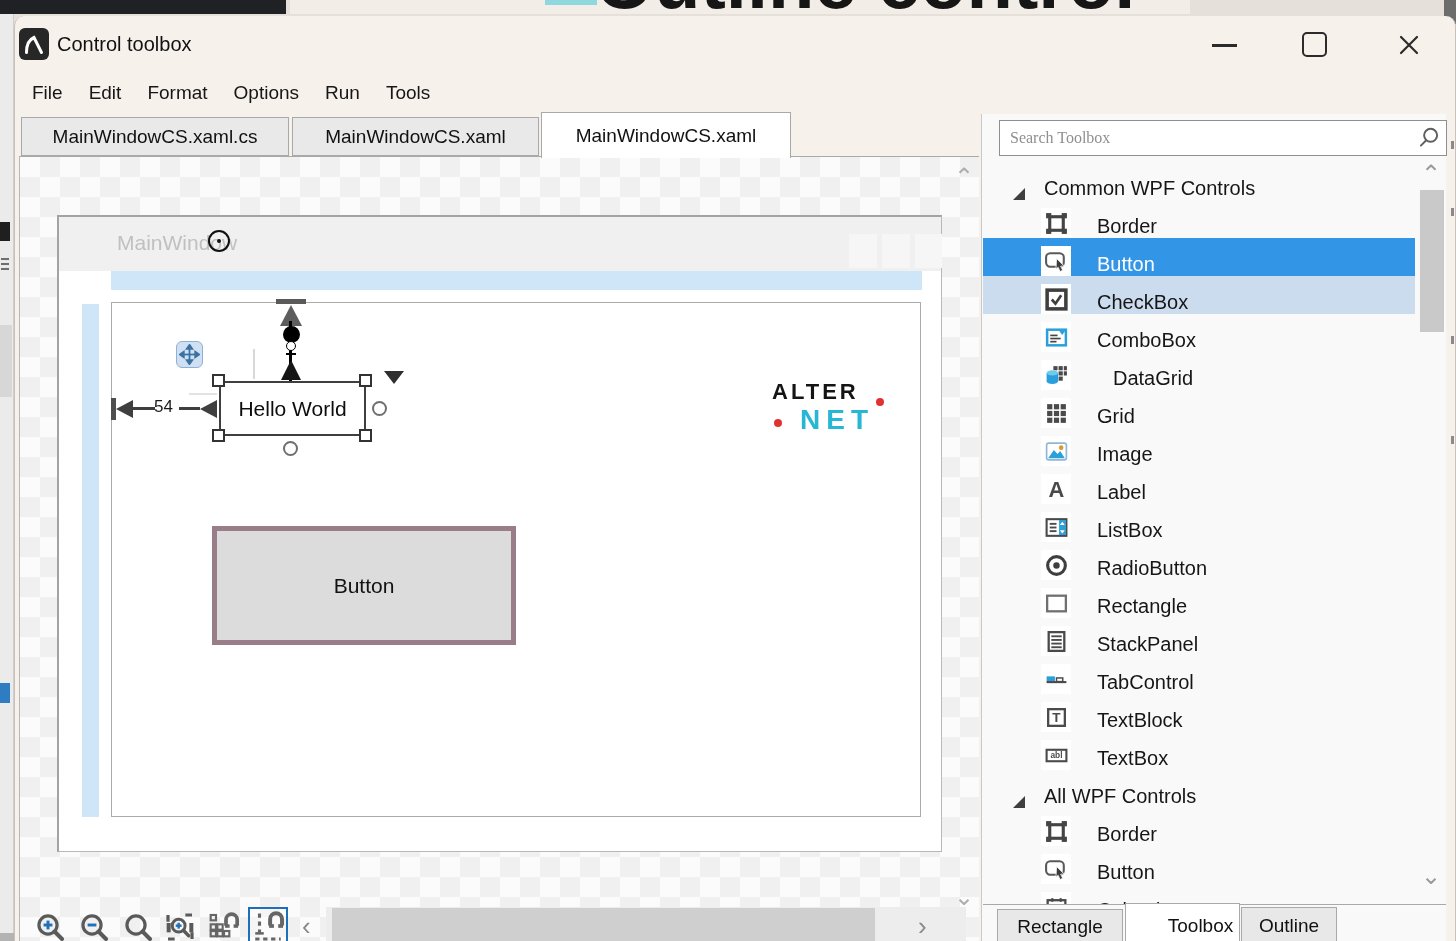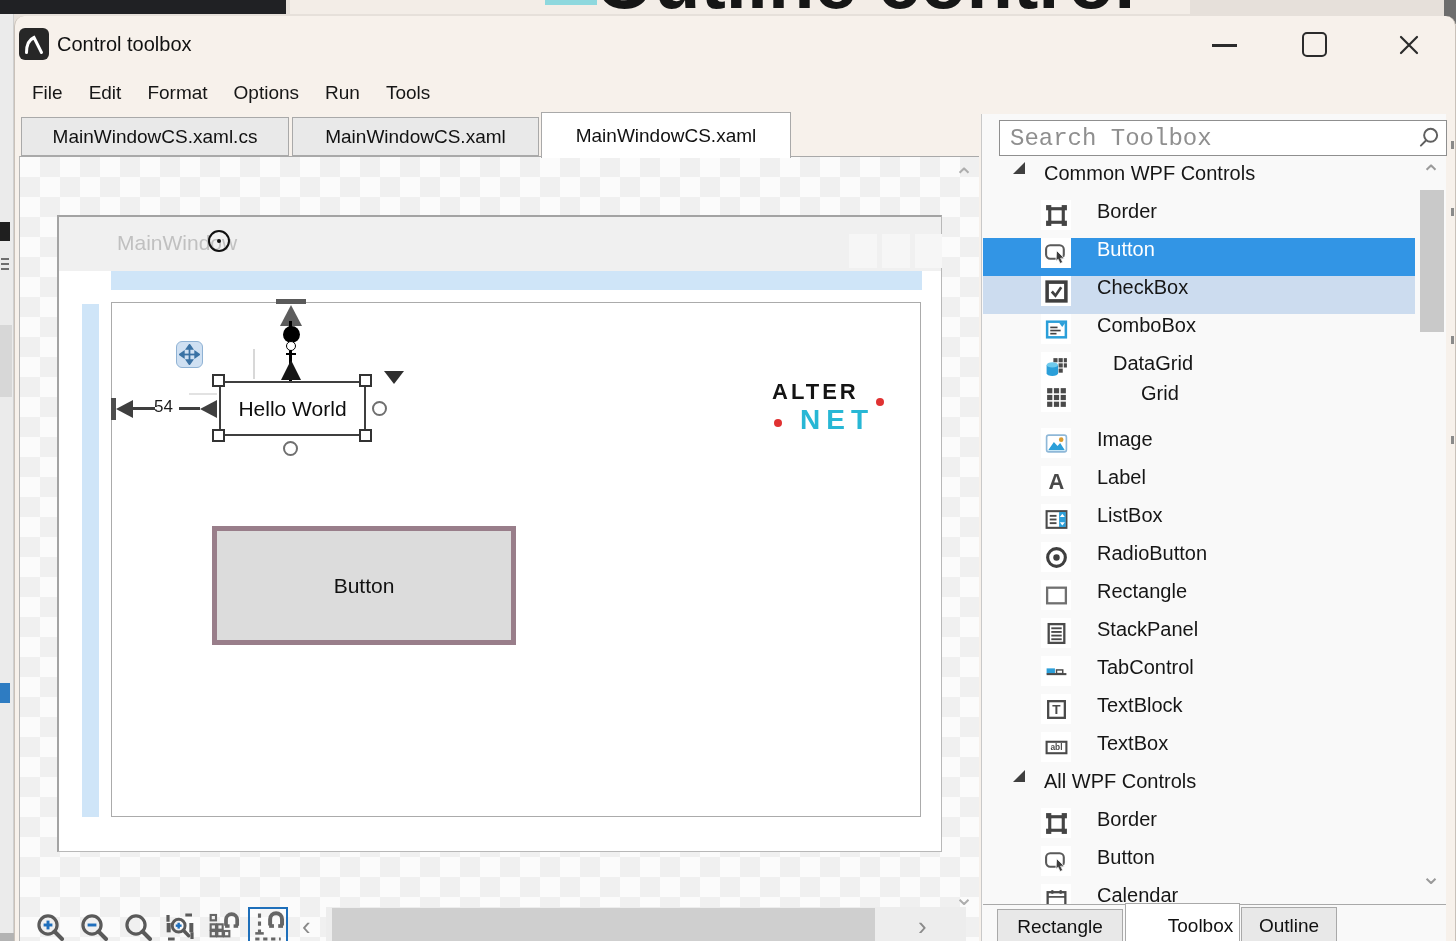--- a/index.html
+++ b/index.html
@@ -85,25 +85,25 @@
 
   
   .tool-btn{position:absolute;top:752px;width:36px;height:36px;display:flex;align-items:center;justify-content:center;cursor:pointer;}
   .tool-btn.active{border:2px solid #1e6fba;background:rgba(255,255,255,.35);}
   #hs-track{left:306px;top:750px;width:640px;height:36px;background:#ededed;cursor:pointer;}
   #hs-thumb{left:312px;top:751px;width:543px;height:34px;background:#cfcfcf;cursor:grab;}
 
   
   #right-panel{left:966px;top:98px;width:465px;height:835px;background:#f9f9f9;border-left:1px solid #c9c9c9;z-index:2;}
   #search-box{left:17px;top:6px;width:448px;height:36px;background:#fff;border:1px solid #8f8f8f;display:flex;align-items:center;}
-  #search-input{flex:1;border:none;outline:none;font-size:24px;color:#0369a1;padding:0 10px;font-family:Liberation Mono, monospace;background:transparent;}
+  #search-input{flex:1;border:none;outline:none;font-size:16px;color:#0369a1;padding:0 10px;font-family:Liberation Serif, serif;background:transparent;}
   #search-input::placeholder{color:#8f8f8f;}
   #search-icon{width:34px;display:flex;justify-content:center;}
   #tree-viewport{left:1px;top:48px;width:463px;height:743px;overflow:hidden;border-bottom:1px solid #a9a9a9;}
-  .trow{position:absolute;left:0;width:432px;height:38px;display:flex;align-items:flex-start;font-size:20px;color:#161616;cursor:pointer;}
+  .trow{position:absolute;left:0;width:432px;height:38px;display:flex;align-items:flex-end;font-size:20px;color:#161616;cursor:pointer;}
   .trow.sel{background:#3295e5;color:#fff;}
   .trow.hl{background:#ccdcef;}
   .trow .expander{width:0;height:0;border-left:12px solid transparent;border-bottom:12px solid #3f3f3f;margin-left:30px;margin-right:19px;}
   .trow .chip{width:30px;height:30px;background:#fff;margin-left:58px;margin-right:26px;display:flex;align-items:center;justify-content:center;flex:none;}
   #tree-scroll-track{left:435px;top:0;width:26px;height:743px;}
   #tree-thumb{left:437px;top:28px;width:24px;height:142px;background:#c9c9c9;cursor:grab;}
   .ptab{position:absolute;background:#e8e8e8;border:1px solid #a9a9a9;display:flex;align-items:center;justify-content:center;font-size:19px;color:#111;cursor:pointer;}
   .ptab.active{background:#fff;border-bottom:none;z-index:3;}
 
   .redge{position:absolute;width:3px;height:8px;background:#8a8a8a;}
@@ -369,21 +369,21 @@
                   <rect x="14" y="8" width="4" height="4"></rect>
                   <rect x="19" y="8" width="3" height="4"></rect>
                   <rect x="14" y="13" width="4" height="4"></rect>
                 </g>
                 <path d="M2.5 9.5 v8 a5.5 2.6 0 0 0 11 0 v-8" fill="#2b9fd9"></path>
                 <ellipse cx="8" cy="9.5" rx="5.5" ry="2.6" fill="#6fcaec"></ellipse>
               </svg>
             </span>
             <span>DataGrid</span>
           </div>
-          <div class="trow" style="top: 220px; gap: 44px;">
+          <div class="trow" style="top: 228px;">
             <span class="chip">
               <svg viewBox="0 0 24 24" width="25" height="25">
                 <g fill="#4a4a4a">
                   <rect x="3" y="3" width="5" height="5"></rect>
                   <rect x="9.5" y="3" width="5" height="5"></rect>
                   <rect x="16" y="3" width="5" height="5"></rect>
                   <rect x="3" y="9.5" width="5" height="5"></rect>
                   <rect x="9.5" y="9.5" width="5" height="5"></rect>
                   <rect x="16" y="9.5" width="5" height="5"></rect>
                   <rect x="3" y="16" width="5" height="5"></rect>

